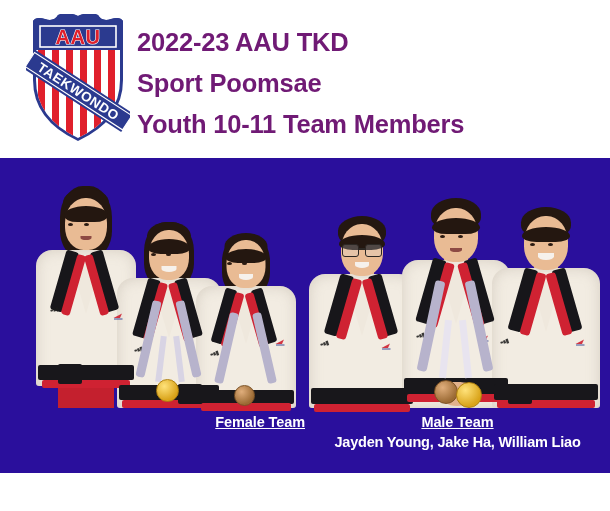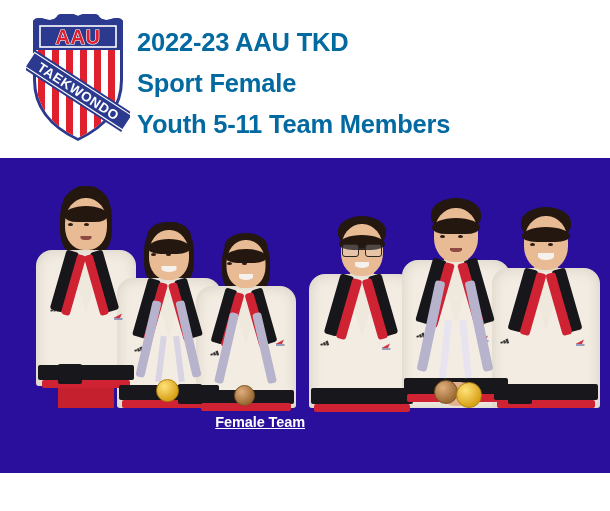--- a/index.html
+++ b/index.html
@@ -33,21 +33,21 @@
   }
   .shield-wrap { position: absolute; inset: 0; }
 
   #title-block {
     position: absolute;
     left: 137px;
     top: 22px;
     width: 460px;
   }
   .title-line {
-    color: #0369a1;
+    color: #701a75;
     font-size: 25.5px;
     font-weight: bold;
     line-height: 41px;
     letter-spacing: -0.2px;
     white-space: nowrap;
   }
 
   
   #purple-band {
     position: absolute;
@@ -315,22 +315,22 @@
       <g transform="rotate(33 52 78)">
         <rect x="-6" y="66" width="116" height="22" fill="#2b3a8f"></rect>
         <rect x="-6" y="68.5" width="116" height="17" fill="none" stroke="#ffffff" stroke-width="1.1"></rect>
         <text x="52" y="82" font-family="Liberation Sans, sans-serif" font-size="13.5" font-weight="bold" fill="#ffffff" text-anchor="middle" letter-spacing="0.6">TAEKWONDO</text>
       </g>
     </svg>
   </div>
 
   <div id="title-block">
     <div class="title-line">2022-23 AAU TKD</div>
-    <div class="title-line">Sport Female</div>
-    <div class="title-line">Youth 5-11 Team Members</div>
+    <div class="title-line">Sport Poomsae</div>
+    <div class="title-line">Youth 10-11 Team Members</div>
   </div>
 </div>
 
 <div id="purple-band">
 
   <div class="photo-group" id="female-photo">
     <div class="photo-stage">
 
       <div class="athlete" style="left:18px; width:108px; height:228px;">
         <div class="pants-red" style="bottom:0; width:56px; height:32px;"></div>
@@ -533,16 +533,20 @@
         <div class="smile-teeth" style="bottom:148px; width:16px; height:7px;"></div>
       </div>
 
     </div>
   </div>
 
   <div class="caption" id="female-caption">
     <div class="caption-title">Female Team</div>
   </div>
 
+  <div class="caption" id="male-caption">
+    <div class="caption-title">Male Team</div>
+    <div class="caption-names">Jayden Young, Jake Ha, William Liao</div>
+  </div>
 
 </div>
 
 <div id="footer"></div>
 
 </body></html>

